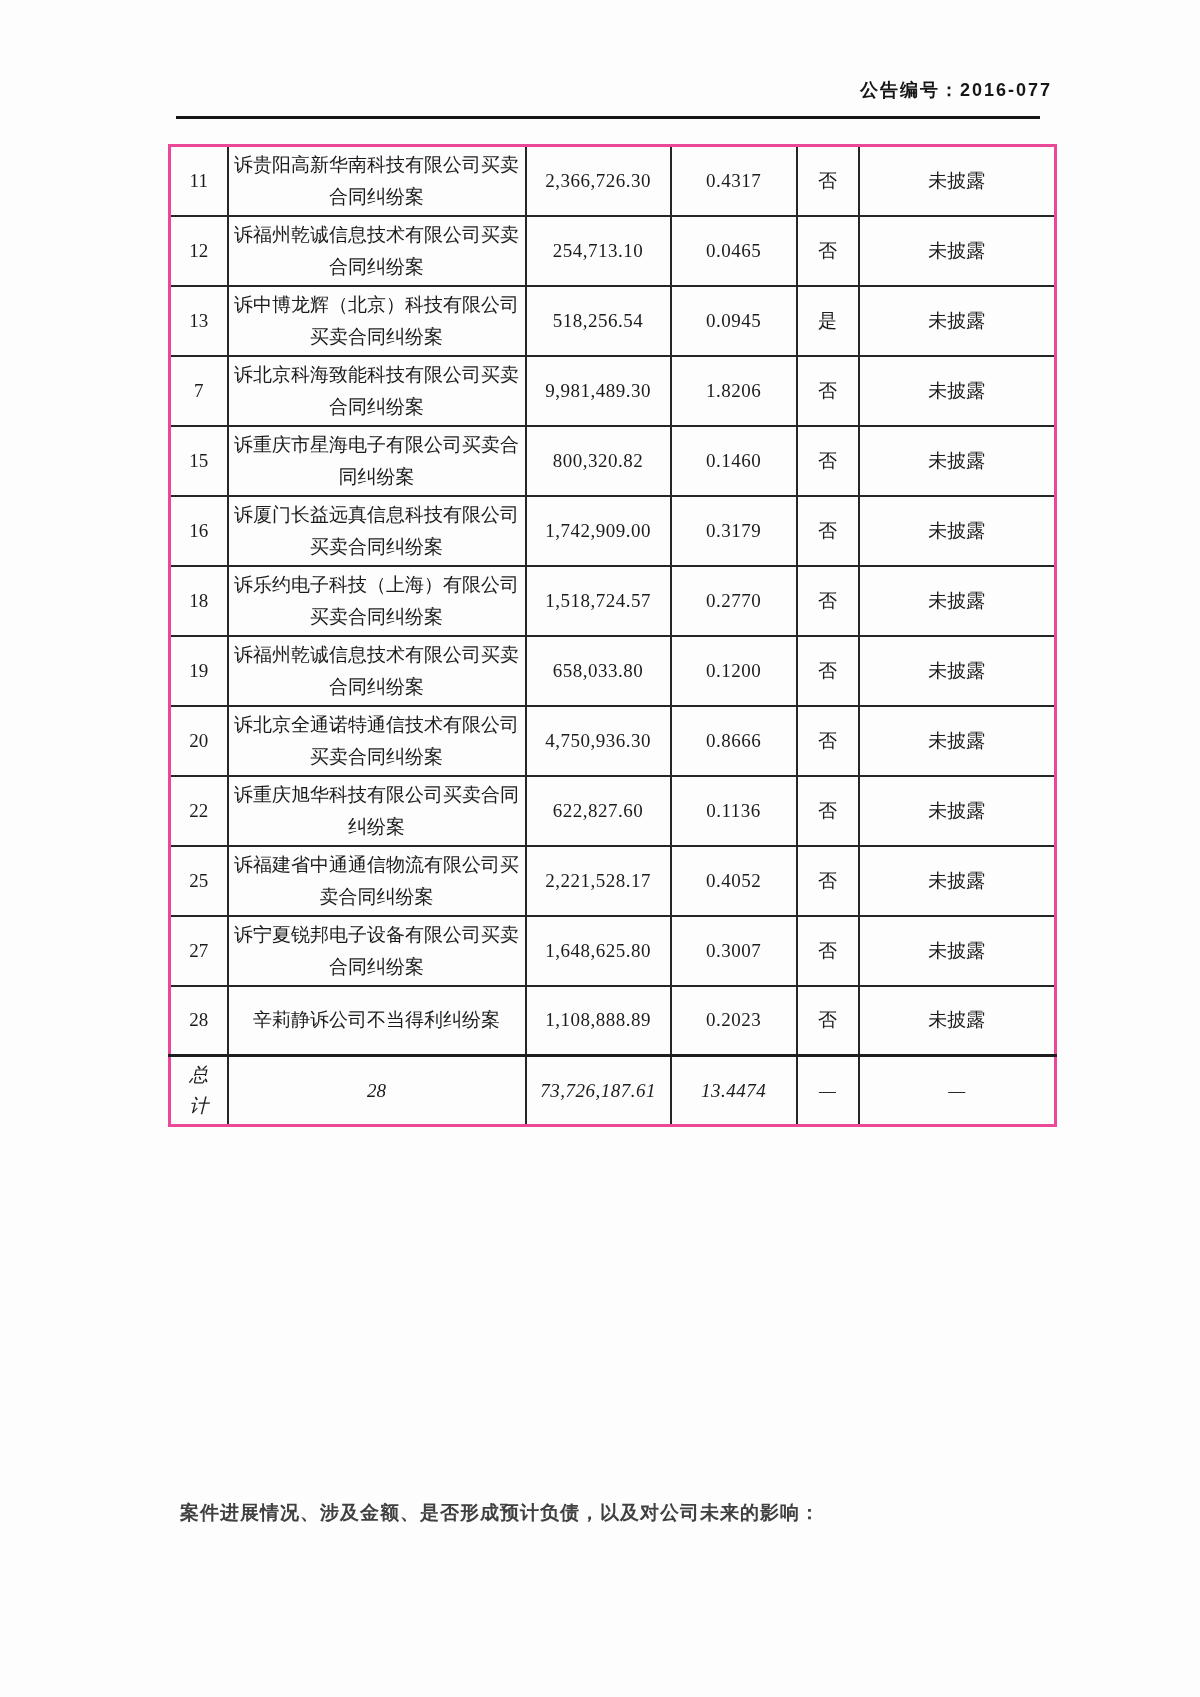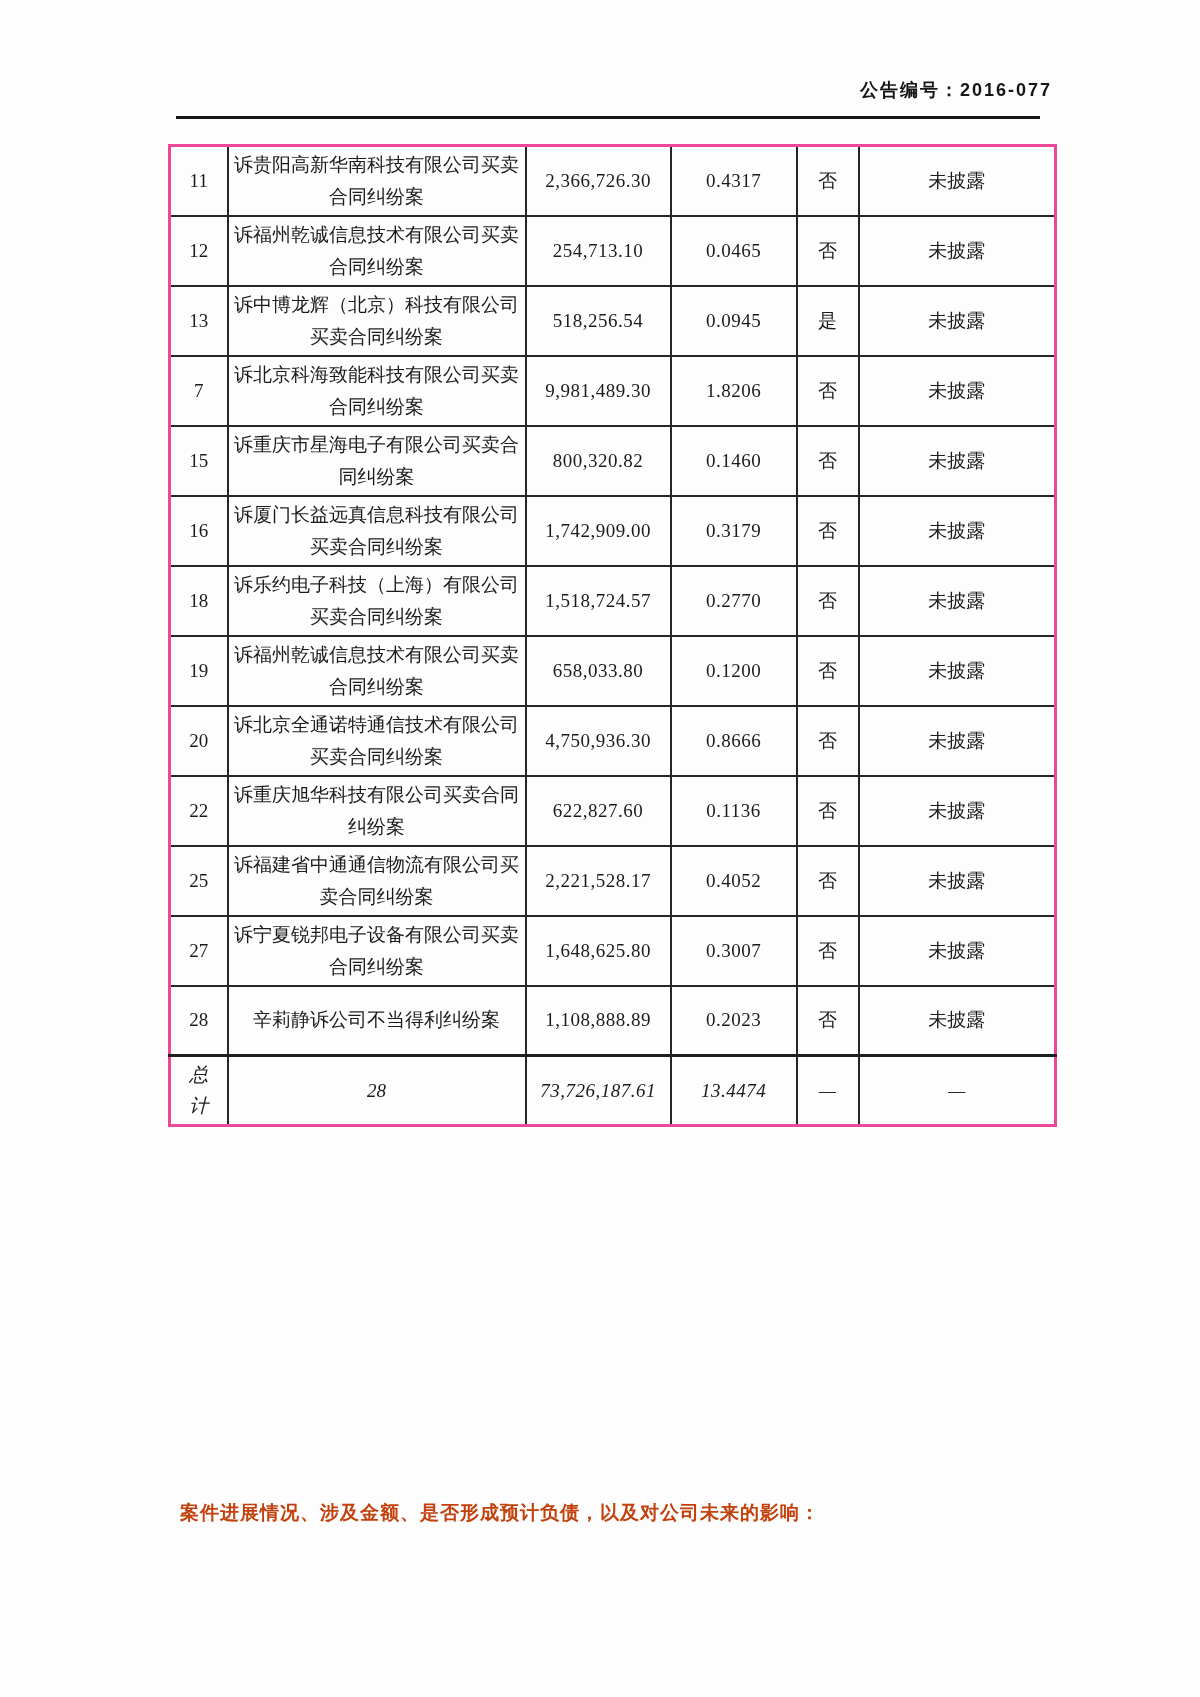--- a/index.html
+++ b/index.html
@@ -67,21 +67,21 @@
     white-space: normal;
   }
   .footer-heading {
     position: absolute;
     top: 1500px;
     left: 180px;
     font-family: "Liberation Sans", "DejaVu Sans", sans-serif;
     font-weight: 700;
     font-size: 19px;
     letter-spacing: 1px;
-    color: #c2410c;
+    color: #404040;
     white-space: nowrap;
   }
 </style>
 </head>
 <body>
 
 <div class="page">
 
   <div class="doc-number">公告编号：2016-077</div>
 

